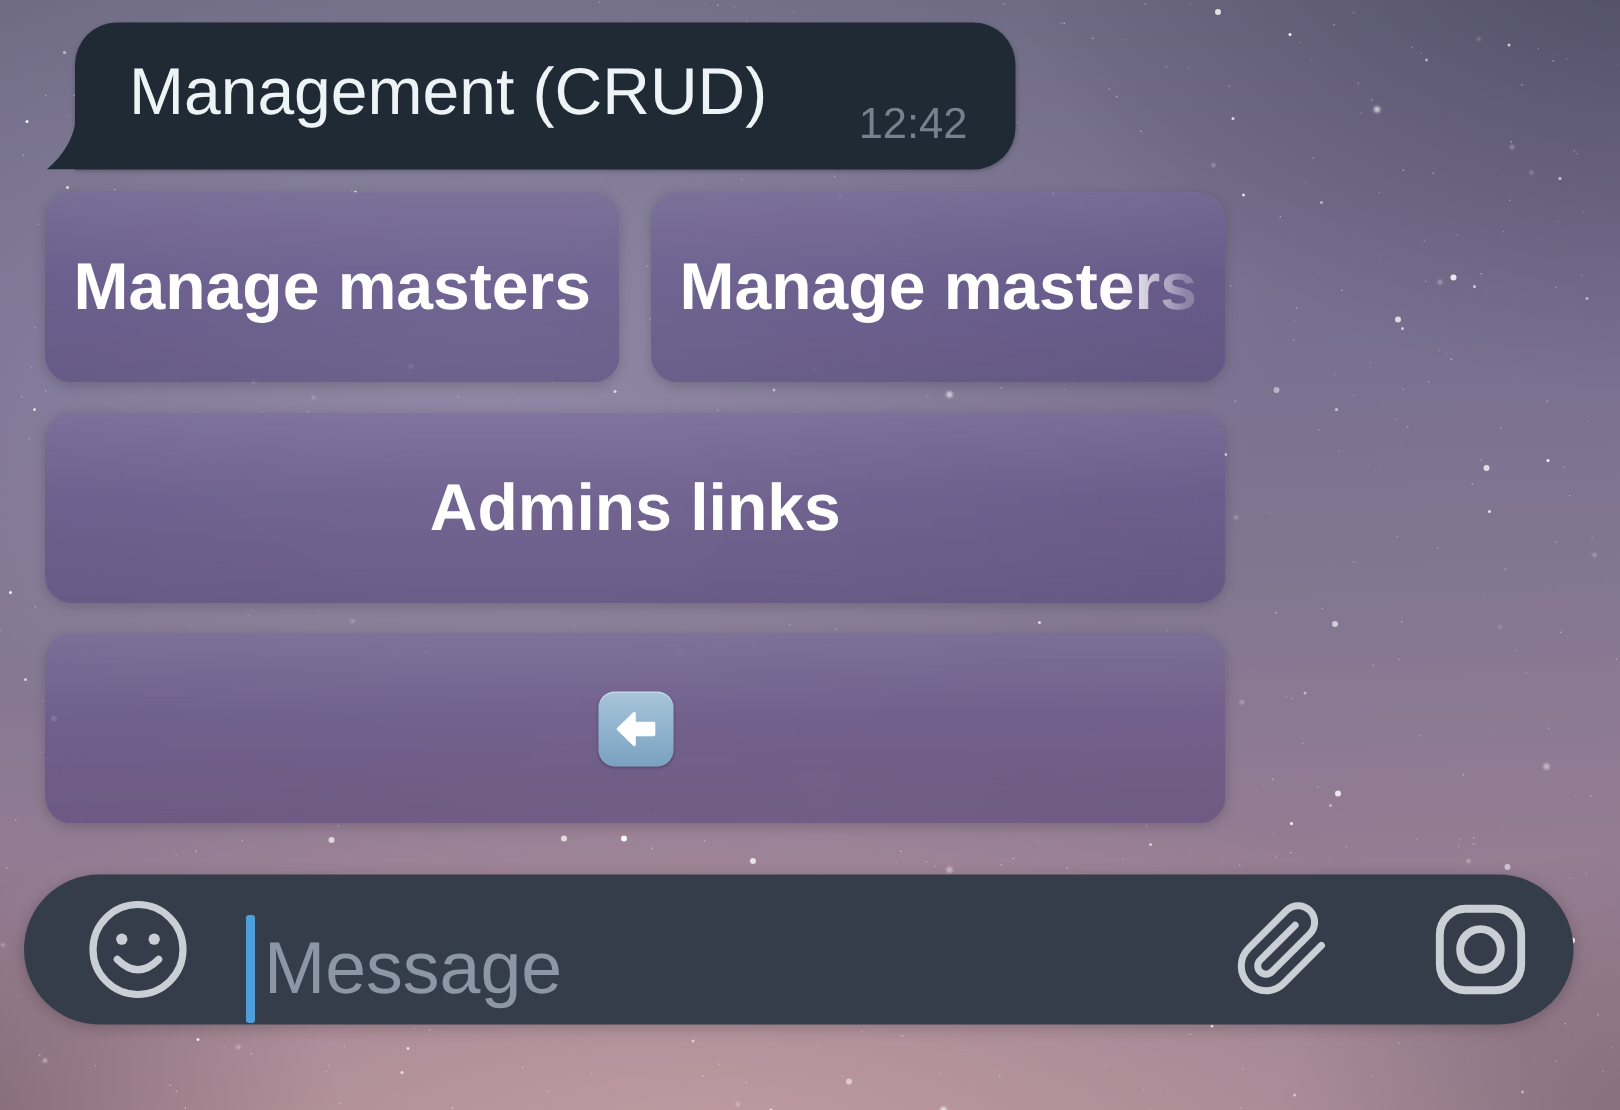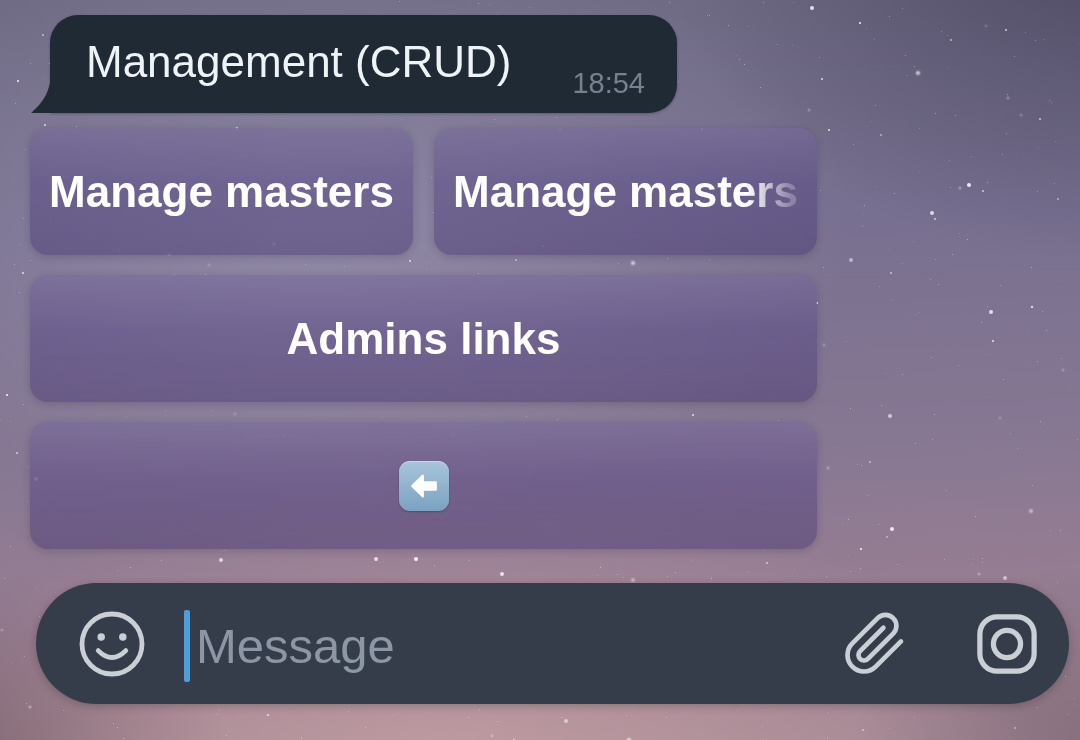--- a/index.html
+++ b/index.html
@@ -66,21 +66,21 @@
   }
   .emoji-box{
     width:50px;height:50px;border-radius:11px;flex:0 0 auto;
     background:linear-gradient(180deg,var(--emoji-box-top,#a7c5da) 0%,var(--emoji-box-bottom,#7aa2c2) 100%);
     box-shadow:inset 0 1px 0 rgba(255,255,255,0.35), 0 1px 2px rgba(0,0,0,0.25);
     display:flex;align-items:center;justify-content:center;
   }
 
   
   .composer{
-    position:absolute;left:36px;top:583px;width:1033px;height:121px;
+    position:absolute;left:16px;top:583px;width:1033px;height:100px;
     background:var(--composer-bg,#363d4a);
     border-radius:63px;
     box-shadow:0 2px 10px rgba(0,0,0,0.22);
   }
   .icon-btn{
     position:absolute;top:50%;transform:translateY(-50%);
     background:none;border:none;padding:0;margin:0;cursor:pointer;
     display:flex;align-items:center;justify-content:center;
     color:var(--icon-color,#c9cfd5);
   }
@@ -110,21 +110,21 @@
   <div class="star-layer">
     <div class="star-dot" id="stars-small" style="box-shadow: rgba(255, 255, 255, 0.42) 617px 574px 0px 0px, rgba(255, 255, 255, 0.13) 996px 486px 0px 0px, rgba(255, 255, 255, 0.51) 1043px 631px 0px 0px, rgba(255, 255, 255, 0.21) 621px 482px 0px 0px, rgba(255, 255, 255, 0.57) 117px 727px 0px 0px, rgba(255, 255, 255, 0.34) 347px 646px 0px 0px, rgba(255, 255, 255, 0.55) 301px 738px 0px 0px, rgba(255, 255, 255, 0.44) 161px 560px 0px 0px, rgba(255, 255, 255, 0.33) 971px 156px 0px 0px, rgba(255, 255, 255, 0.46) 511px 379px 0px 0px, rgba(255, 255, 255, 0.33) 828px 712px 0px 0px, rgba(255, 255, 255, 0.38) 440px 378px 0px 0px, rgba(255, 255, 255, 0.4) 647px 638px 0px 0px, rgba(255, 255, 255, 0.15) 341px 373px 0px 0px, rgba(255, 255, 255, 0.28) 618px 263px 0px 0px, rgba(255, 255, 255, 0.15) 487px 297px 0px 0px, rgba(255, 255, 255, 0.29) 596px 605px 0px 0px, rgba(255, 255, 255, 0.21) 691px 560px 0px 0px, rgba(255, 255, 255, 0.19) 834px 620px 0px 0px, rgba(255, 255, 255, 0.47) 125px 331px 0px 0px, rgba(255, 255, 255, 0.43) 334px 168px 0px 0px, rgba(255, 255, 255, 0.34) 120px 655px 0px 0px, rgba(255, 255, 255, 0.26) 230px 279px 0px 0px, rgba(255, 255, 255, 0.51) 1046px 330px 0px 0px, rgba(255, 255, 255, 0.34) 640px 250px 0px 0px, rgba(255, 255, 255, 0.4) 932px 695px 0px 0px, rgba(255, 255, 255, 0.56) 135px 354px 0px 0px, rgba(255, 255, 255, 0.46) 789px 522px 0px 0px, rgba(255, 255, 255, 0.3) 1054px 183px 0px 0px, rgba(255, 255, 255, 0.49) 123px 738px 0px 0px, rgba(255, 255, 255, 0.43) 633px 598px 0px 0px, rgba(255, 255, 255, 0.14) 716px 329px 0px 0px, rgba(255, 255, 255, 0.41) 377px 128px 0px 0px, rgba(255, 255, 255, 0.14) 80px 507px 0px 0px, rgba(255, 255, 255, 0.49) 468px 717px 0px 0px, rgba(255, 255, 255, 0.44) 667px 576px 0px 0px, rgba(255, 255, 255, 0.23) 606px 219px 0px 0px, rgba(255, 255, 255, 0.22) 885px 682px 0px 0px, rgba(255, 255, 255, 0.58) 137px 379px 0px 0px, rgba(255, 255, 255, 0.31) 947px 35px 0px 0px, rgba(255, 255, 255, 0.5) 500px 19px 0px 0px, rgba(255, 255, 255, 0.17) 986px 354px 0px 0px, rgba(255, 255, 255, 0.25) 913px 241px 0px 0px, rgba(255, 255, 255, 0.45) 60px 32px 0px 0px, rgba(255, 255, 255, 0.25) 629px 66px 0px 0px, rgba(255, 255, 255, 0.45) 570px 592px 0px 0px, rgba(255, 255, 255, 0.2) 426px 268px 0px 0px, rgba(255, 255, 255, 0.55) 975px 516px 0px 0px, rgba(255, 255, 255, 0.42) 88px 448px 0px 0px, rgba(255, 255, 255, 0.32) 451px 625px 0px 0px, rgba(255, 255, 255, 0.46) 138px 108px 0px 0px, rgba(255, 255, 255, 0.23) 450px 633px 0px 0px, rgba(255, 255, 255, 0.38) 931px 357px 0px 0px, rgba(255, 255, 255, 0.36) 897px 564px 0px 0px, rgba(255, 255, 255, 0.31) 907px 75px 0px 0px, rgba(255, 255, 255, 0.52) 225px 650px 0px 0px, rgba(255, 255, 255, 0.49) 469px 560px 0px 0px, rgba(255, 255, 255, 0.29) 350px 281px 0px 0px, rgba(255, 255, 255, 0.08) 124px 290px 0px 0px, rgba(255, 255, 255, 0.51) 850px 408px 0px 0px, rgba(255, 255, 255, 0.09) 712px 211px 0px 0px, rgba(255, 255, 255, 0.37) 217px 444px 0px 0px, rgba(255, 255, 255, 0.22) 1038px 147px 0px 0px, rgba(255, 255, 255, 0.26) 551px 239px 0px 0px, rgba(255, 255, 255, 0.18) 971px 585px 0px 0px, rgba(255, 255, 255, 0.23) 39px 215px 0px 0px, rgba(255, 255, 255, 0.55) 728px 25px 0px 0px, rgba(255, 255, 255, 0.09) 921px 269px 0px 0px, rgba(255, 255, 255, 0.5) 462px 303px 0px 0px, rgba(255, 255, 255, 0.32) 892px 300px 0px 0px, rgba(255, 255, 255, 0.55) 433px 275px 0px 0px, rgba(255, 255, 255, 0.54) 935px 113px 0px 0px, rgba(255, 255, 255, 0.14) 106px 198px 0px 0px, rgba(255, 255, 255, 0.54) 793px 689px 0px 0px, rgba(255, 255, 255, 0.36) 470px 333px 0px 0px, rgba(255, 255, 255, 0.4) 274px 32px 0px 0px, rgba(255, 255, 255, 0.15) 824px 10px 0px 0px, rgba(255, 255, 255, 0.13) 134px 525px 0px 0px, rgba(255, 255, 255, 0.14) 207px 609px 0px 0px, rgba(255, 255, 255, 0.18) 672px 309px 0px 0px, rgba(255, 255, 255, 0.54) 501px 427px 0px 0px, rgba(255, 255, 255, 0.42) 226px 735px 0px 0px, rgba(255, 255, 255, 0.37) 494px 119px 0px 0px, rgba(255, 255, 255, 0.27) 762px 726px 0px 0px, rgba(255, 255, 255, 0.38) 800px 651px 0px 0px, rgba(255, 255, 255, 0.3) 149px 698px 0px 0px, rgba(255, 255, 255, 0.16) 981px 630px 0px 0px, rgba(255, 255, 255, 0.54) 711px 578px 0px 0px, rgba(255, 255, 255, 0.41) 605px 444px 0px 0px, rgba(255, 255, 255, 0.46) 881px 405px 0px 0px, rgba(255, 255, 255, 0.58) 744px 64px 0px 0px, rgba(255, 255, 255, 0.17) 126px 416px 0px 0px, rgba(255, 255, 255, 0.08) 244px 366px 0px 0px, rgba(255, 255, 255, 0.31) 1057px 582px 0px 0px, rgba(255, 255, 255, 0.15) 462px 587px 0px 0px, rgba(255, 255, 255, 0.29) 944px 559px 0px 0px, rgba(255, 255, 255, 0.28) 678px 81px 0px 0px, rgba(255, 255, 255, 0.22) 10px 421px 0px 0px, rgba(255, 255, 255, 0.41) 938px 284px 0px 0px, rgba(255, 255, 255, 0.18) 571px 405px 0px 0px, rgba(255, 255, 255, 0.23) 889px 249px 0px 0px, rgba(255, 255, 255, 0.51) 483px 134px 0px 0px, rgba(255, 255, 255, 0.16) 948px 67px 0px 0px, rgba(255, 255, 255, 0.47) 667px 258px 0px 0px, rgba(255, 255, 255, 0.28) 1010px 433px 0px 0px, rgba(255, 255, 255, 0.53) 286px 686px 0px 0px, rgba(255, 255, 255, 0.55) 784px 511px 0px 0px, rgba(255, 255, 255, 0.53) 987px 182px 0px 0px, rgba(255, 255, 255, 0.25) 352px 450px 0px 0px, rgba(255, 255, 255, 0.39) 213px 364px 0px 0px, rgba(255, 255, 255, 0.34) 600px 536px 0px 0px, rgba(255, 255, 255, 0.37) 431px 392px 0px 0px, rgba(255, 255, 255, 0.57) 267px 510px 0px 0px, rgba(255, 255, 255, 0.36) 445px 215px 0px 0px, rgba(255, 255, 255, 0.3) 618px 621px 0px 0px, rgba(255, 255, 255, 0.23) 842px 523px 0px 0px, rgba(255, 255, 255, 0.11) 165px 230px 0px 0px, rgba(255, 255, 255, 0.42) 509px 147px 0px 0px, rgba(255, 255, 255, 0.5) 432px 543px 0px 0px, rgba(255, 255, 255, 0.28) 178px 333px 0px 0px, rgba(255, 255, 255, 0.41) 14px 264px 0px 0px, rgba(255, 255, 255, 0.11) 991px 194px 0px 0px, rgba(255, 255, 255, 0.39) 123px 496px 0px 0px, rgba(255, 255, 255, 0.56) 1043px 682px 0px 0px, rgba(255, 255, 255, 0.33) 685px 345px 0px 0px, rgba(255, 255, 255, 0.51) 982px 558px 0px 0px, rgba(255, 255, 255, 0.14) 695px 306px 0px 0px, rgba(255, 255, 255, 0.42) 915px 443px 0px 0px, rgba(255, 255, 255, 0.37) 395px 598px 0px 0px, rgba(255, 255, 255, 0.45) 221px 653px 0px 0px, rgba(255, 255, 255, 0.48) 894px 193px 0px 0px, rgba(255, 255, 255, 0.53) 648px 541px 0px 0px, rgba(255, 255, 255, 0.49) 604px 163px 0px 0px, rgba(255, 255, 255, 0.36) 626px 715px 0px 0px, rgba(255, 255, 255, 0.57) 68px 192px 0px 0px, rgba(255, 255, 255, 0.13) 861px 241px 0px 0px, rgba(255, 255, 255, 0.3) 748px 572px 0px 0px, rgba(255, 255, 255, 0.42) 902px 374px 0px 0px, rgba(255, 255, 255, 0.4) 84px 666px 0px 0px, rgba(255, 255, 255, 0.48) 739px 59px 0px 0px, rgba(255, 255, 255, 0.45) 1060px 530px 0px 0px, rgba(255, 255, 255, 0.42) 105px 218px 0px 0px, rgba(255, 255, 255, 0.32) 1025px 32px 0px 0px, rgba(255, 255, 255, 0.14) 175px 229px 0px 0px, rgba(255, 255, 255, 0.31) 504px 530px 0px 0px, rgba(255, 255, 255, 0.43) 324px 665px 0px 0px, rgba(255, 255, 255, 0.24) 607px 138px 0px 0px, rgba(255, 255, 255, 0.22) 346px 247px 0px 0px, rgba(255, 255, 255, 0.52) 760px 87px 0px 0px, rgba(255, 255, 255, 0.41) 1037px 707px 0px 0px, rgba(255, 255, 255, 0.4) 313px 71px 0px 0px, rgba(255, 255, 255, 0.55) 860px 568px 0px 0px, rgba(255, 255, 255, 0.2) 1045px 689px 0px 0px, rgba(255, 255, 255, 0.18) 44px 77px 0px 0px, rgba(255, 255, 255, 0.2) 180px 312px 0px 0px, rgba(255, 255, 255, 0.5) 174px 474px 0px 0px, rgba(255, 255, 255, 0.39) 580px 450px 0px 0px, rgba(255, 255, 255, 0.16) 283px 488px 0px 0px, rgba(255, 255, 255, 0.43) 1037px 361px 0px 0px, rgba(255, 255, 255, 0.19) 919px 312px 0px 0px, rgba(255, 255, 255, 0.46) 445px 30px 0px 0px, rgba(255, 255, 255, 0.27) 793px 2px 0px 0px, rgba(255, 255, 255, 0.13) 442px 256px 0px 0px, rgba(255, 255, 255, 0.46) 633px 518px 0px 0px, rgba(255, 255, 255, 0.27) 36px 133px 0px 0px, rgba(255, 255, 255, 0.39) 472px 232px 0px 0px, rgba(255, 255, 255, 0.47) 1014px 56px 0px 0px, rgba(255, 255, 255, 0.45) 686px 134px 0px 0px, rgba(255, 255, 255, 0.39) 862px 226px 0px 0px, rgba(255, 255, 255, 0.51) 113px 723px 0px 0px, rgba(255, 255, 255, 0.37) 319px 677px 0px 0px, rgba(255, 255, 255, 0.22) 810px 499px 0px 0px, rgba(255, 255, 255, 0.55) 130px 567px 0px 0px, rgba(255, 255, 255, 0.47) 1022px 633px 0px 0px, rgba(255, 255, 255, 0.3) 209px 223px 0px 0px, rgba(255, 255, 255, 0.11) 672px 54px 0px 0px, rgba(255, 255, 255, 0.37) 946px 490px 0px 0px, rgba(255, 255, 255, 0.24) 515px 737px 0px 0px, rgba(255, 255, 255, 0.15) 736px 55px 0px 0px, rgba(255, 255, 255, 0.31) 306px 218px 0px 0px, rgba(255, 255, 255, 0.38) 195px 677px 0px 0px, rgba(255, 255, 255, 0.41) 1042px 311px 0px 0px, rgba(255, 255, 255, 0.51) 439px 157px 0px 0px, rgba(255, 255, 255, 0.08) 743px 611px 0px 0px, rgba(255, 255, 255, 0.48) 955px 115px 0px 0px, rgba(255, 255, 255, 0.31) 511px 604px 0px 0px, rgba(255, 255, 255, 0.47) 478px 273px 0px 0px, rgba(255, 255, 255, 0.38) 902px 8px 0px 0px, rgba(255, 255, 255, 0.5) 789px 590px 0px 0px, rgba(255, 255, 255, 0.43) 497px 721px 0px 0px, rgba(255, 255, 255, 0.54) 678px 395px 0px 0px, rgba(255, 255, 255, 0.4) 878px 524px 0px 0px, rgba(255, 255, 255, 0.11) 672px 113px 0px 0px, rgba(255, 255, 255, 0.44) 122px 308px 0px 0px, rgba(255, 255, 255, 0.23) 597px 575px 0px 0px, rgba(255, 255, 255, 0.31) 377px 229px 0px 0px, rgba(255, 255, 255, 0.49) 381px 339px 0px 0px, rgba(255, 255, 255, 0.14) 1058px 280px 0px 0px, rgba(255, 255, 255, 0.15) 26px 247px 0px 0px, rgba(255, 255, 255, 0.35) 479px 709px 0px 0px, rgba(255, 255, 255, 0.26) 353px 28px 0px 0px, rgba(255, 255, 255, 0.34) 526px 416px 0px 0px, rgba(255, 255, 255, 0.31) 522px 496px 0px 0px, rgba(255, 255, 255, 0.42) 407px 675px 0px 0px, rgba(255, 255, 255, 0.29) 746px 306px 0px 0px, rgba(255, 255, 255, 0.45) 252px 627px 0px 0px, rgba(255, 255, 255, 0.55) 89px 360px 0px 0px, rgba(255, 255, 255, 0.17) 775px 241px 0px 0px, rgba(255, 255, 255, 0.46) 770px 284px 0px 0px, rgba(255, 255, 255, 0.57) 600px 567px 0px 0px, rgba(255, 255, 255, 0.57) 718px 205px 0px 0px, rgba(255, 255, 255, 0.4) 338px 653px 0px 0px, rgba(255, 255, 255, 0.23) 234px 225px 0px 0px, rgba(255, 255, 255, 0.46) 225px 550px 0px 0px, rgba(255, 255, 255, 0.16) 171px 68px 0px 0px, rgba(255, 255, 255, 0.17) 766px 739px 0px 0px, rgba(255, 255, 255, 0.3) 130px 222px 0px 0px, rgba(255, 255, 255, 0.37) 74px 209px 0px 0px, rgba(255, 255, 255, 0.1) 1001px 116px 0px 0px, rgba(255, 255, 255, 0.55) 340px 442px 0px 0px, rgba(255, 255, 255, 0.46) 205px 274px 0px 0px, rgba(255, 255, 255, 0.28) 972px 564px 0px 0px, rgba(255, 255, 255, 0.41) 669px 2px 0px 0px, rgba(255, 255, 255, 0.17) 885px 717px 0px 0px, rgba(255, 255, 255, 0.4) 729px 504px 0px 0px, rgba(255, 255, 255, 0.18) 660px 229px 0px 0px, rgba(255, 255, 255, 0.36) 515px 158px 0px 0px, rgba(255, 255, 255, 0.16) 317px 334px 0px 0px, rgba(255, 255, 255, 0.26) 902px 263px 0px 0px, rgba(255, 255, 255, 0.25) 283px 599px 0px 0px, rgba(255, 255, 255, 0.24) 710px 177px 0px 0px, rgba(255, 255, 255, 0.47) 666px 717px 0px 0px, rgba(255, 255, 255, 0.5) 226px 465px 0px 0px, rgba(255, 255, 255, 0.34) 1068px 714px 0px 0px, rgba(255, 255, 255, 0.46) 10px 546px 0px 0px, rgba(255, 255, 255, 0.15) 665px 144px 0px 0px, rgba(255, 255, 255, 0.57) 434px 230px 0px 0px, rgba(255, 255, 255, 0.13) 157px 202px 0px 0px, rgba(255, 255, 255, 0.29) 276px 685px 0px 0px, rgba(255, 255, 255, 0.19) 404px 479px 0px 0px, rgba(255, 255, 255, 0.52) 71px 665px 0px 0px, rgba(255, 255, 255, 0.16) 919px 171px 0px 0px, rgba(255, 255, 255, 0.11) 135px 325px 0px 0px, rgba(255, 255, 255, 0.42) 903px 607px 0px 0px, rgba(255, 255, 255, 0.45) 19px 292px 0px 0px, rgba(255, 255, 255, 0.44) 720px 134px 0px 0px, rgba(255, 255, 255, 0.13) 964px 235px 0px 0px, rgba(255, 255, 255, 0.22) 792px 45px 0px 0px, rgba(255, 255, 255, 0.3) 857px 464px 0px 0px, rgba(255, 255, 255, 0.1) 569px 659px 0px 0px, rgba(255, 255, 255, 0.54) 434px 565px 0px 0px, rgba(255, 255, 255, 0.23) 889px 728px 0px 0px, rgba(255, 255, 255, 0.32) 151px 519px 0px 0px, rgba(255, 255, 255, 0.16) 382px 417px 0px 0px, rgba(255, 255, 255, 0.08) 762px 740px 0px 0px, rgba(255, 255, 255, 0.39) 365px 727px 0px 0px, rgba(255, 255, 255, 0.25) 548px 296px 0px 0px, rgba(255, 255, 255, 0.33) 935px 259px 0px 0px, rgba(255, 255, 255, 0.14) 670px 182px 0px 0px, rgba(255, 255, 255, 0.21) 510px 68px 0px 0px, rgba(255, 255, 255, 0.56) 166px 191px 0px 0px, rgba(255, 255, 255, 0.46) 662px 298px 0px 0px, rgba(255, 255, 255, 0.25) 876px 663px 0px 0px, rgba(255, 255, 255, 0.47) 167px 702px 0px 0px, rgba(255, 255, 255, 0.45) 763px 2px 0px 0px, rgba(255, 255, 255, 0.21) 530px 400px 0px 0px, rgba(255, 255, 255, 0.46) 550px 459px 0px 0px, rgba(255, 255, 255, 0.3) 623px 577px 0px 0px, rgba(255, 255, 255, 0.53) 981px 322px 0px 0px, rgba(255, 255, 255, 0.57) 257px 306px 0px 0px, rgba(255, 255, 255, 0.2) 12px 663px 0px 0px, rgba(255, 255, 255, 0.38) 777px 44px 0px 0px, rgba(255, 255, 255, 0.35) 574px 687px 0px 0px, rgba(255, 255, 255, 0.49) 26px 703px 0px 0px, rgba(255, 255, 255, 0.36) 394px 715px 0px 0px, rgba(255, 255, 255, 0.19) 1070px 388px 0px 0px, rgba(255, 255, 255, 0.36) 941px 31px 0px 0px, rgba(255, 255, 255, 0.32) 404px 648px 0px 0px, rgba(255, 255, 255, 0.32) 650px 500px 0px 0px, rgba(255, 255, 255, 0.58) 120px 279px 0px 0px, rgba(255, 255, 255, 0.51) 402px 325px 0px 0px, rgba(255, 255, 255, 0.2) 401px 119px 0px 0px, rgba(255, 255, 255, 0.5) 724px 540px 0px 0px, rgba(255, 255, 255, 0.11) 605px 33px 0px 0px, rgba(255, 255, 255, 0.5) 229px 697px 0px 0px, rgba(255, 255, 255, 0.47) 982px 562px 0px 0px, rgba(255, 255, 255, 0.09) 580px 42px 0px 0px, rgba(255, 255, 255, 0.36) 305px 264px 0px 0px, rgba(255, 255, 255, 0.55) 608px 387px 0px 0px, rgba(255, 255, 255, 0.2) 349px 464px 0px 0px, rgba(255, 255, 255, 0.3) 39px 616px 0px 0px, rgba(255, 255, 255, 0.38) 1049px 100px 0px 0px, rgba(255, 255, 255, 0.38) 827px 738px 0px 0px, rgba(255, 255, 255, 0.11) 1001px 554px 0px 0px, rgba(255, 255, 255, 0.35) 99px 627px 0px 0px, rgba(255, 255, 255, 0.09) 325px 138px 0px 0px, rgba(255, 255, 255, 0.39) 958px 365px 0px 0px, rgba(255, 255, 255, 0.3) 451px 661px 0px 0px, rgba(255, 255, 255, 0.08) 643px 538px 0px 0px, rgba(255, 255, 255, 0.56) 722px 611px 0px 0px, rgba(255, 255, 255, 0.17) 978px 705px 0px 0px, rgba(255, 255, 255, 0.51) 354px 680px 0px 0px, rgba(255, 255, 255, 0.26) 846px 341px 0px 0px, rgba(255, 255, 255, 0.09) 293px 36px 0px 0px, rgba(255, 255, 255, 0.41) 1032px 485px 0px 0px, rgba(255, 255, 255, 0.56) 460px 370px 0px 0px, rgba(255, 255, 255, 0.47) 433px 212px 0px 0px, rgba(255, 255, 255, 0.31) 1061px 358px 0px 0px, rgba(255, 255, 255, 0.18) 548px 17px 0px 0px, rgba(255, 255, 255, 0.45) 342px 591px 0px 0px, rgba(255, 255, 255, 0.41) 642px 63px 0px 0px, rgba(255, 255, 255, 0.35) 755px 388px 0px 0px, rgba(255, 255, 255, 0.15) 916px 314px 0px 0px, rgba(255, 255, 255, 0.4) 31px 505px 0px 0px, rgba(255, 255, 255, 0.41) 4px 578px 0px 0px, rgba(255, 255, 255, 0.41) 15px 103px 0px 0px, rgba(255, 255, 255, 0.44) 914px 66px 0px 0px, rgba(255, 255, 255, 0.55) 317px 176px 0px 0px, rgba(255, 255, 255, 0.43) 787px 466px 0px 0px, rgba(255, 255, 255, 0.24) 866px 28px 0px 0px, rgba(255, 255, 255, 0.09) 797px 617px 0px 0px, rgba(255, 255, 255, 0.13) 407px 399px 0px 0px, rgba(255, 255, 255, 0.25) 1055px 141px 0px 0px, rgba(255, 255, 255, 0.22) 874px 39px 0px 0px, rgba(255, 255, 255, 0.22) 973px 559px 0px 0px, rgba(255, 255, 255, 0.35) 1077px 439px 0px 0px, rgba(255, 255, 255, 0.26) 748px 26px 0px 0px, rgba(255, 255, 255, 0.46) 823px 267px 0px 0px, rgba(255, 255, 255, 0.38) 742px 282px 0px 0px, rgba(255, 255, 255, 0.16) 1027px 330px 0px 0px, rgba(255, 255, 255, 0.5) 248px 438px 0px 0px, rgba(255, 255, 255, 0.33) 709px 259px 0px 0px, rgba(255, 255, 255, 0.39) 316px 614px 0px 0px, rgba(255, 255, 255, 0.42) 819px 57px 0px 0px, rgba(255, 255, 255, 0.45) 25px 149px 0px 0px, rgba(255, 255, 255, 0.11) 1038px 394px 0px 0px, rgba(255, 255, 255, 0.26) 263px 209px 0px 0px, rgba(255, 255, 255, 0.52) 478px 3px 0px 0px, rgba(255, 255, 255, 0.41) 804px 242px 0px 0px, rgba(255, 255, 255, 0.42) 1002px 154px 0px 0px, rgba(255, 255, 255, 0.25) 773px 398px 0px 0px, rgba(255, 255, 255, 0.56) 76px 126px 0px 0px, rgba(255, 255, 255, 0.49) 47px 278px 0px 0px, rgba(255, 255, 255, 0.22) 870px 121px 0px 0px, rgba(255, 255, 255, 0.11) 491px 730px 0px 0px, rgba(255, 255, 255, 0.41) 401px 390px 0px 0px, rgba(255, 255, 255, 0.37) 690px 479px 0px 0px, rgba(255, 255, 255, 0.45) 383px 362px 0px 0px, rgba(255, 255, 255, 0.12) 127px 630px 0px 0px, rgba(255, 255, 255, 0.56) 100px 282px 0px 0px, rgba(255, 255, 255, 0.2) 532px 672px 0px 0px, rgba(255, 255, 255, 0.24) 0px 420px 0px 0px, rgba(255, 255, 255, 0.48) 1040px 421px 0px 0px, rgba(255, 255, 255, 0.27) 48px 138px 0px 0px, rgba(255, 255, 255, 0.22) 222px 551px 0px 0px, rgba(255, 255, 255, 0.16) 848px 555px 0px 0px, rgba(255, 255, 255, 0.27) 673px 236px 0px 0px, rgba(255, 255, 255, 0.28) 92px 535px 0px 0px, rgba(255, 255, 255, 0.19) 794px 569px 0px 0px, rgba(255, 255, 255, 0.29) 165px 410px 0px 0px, rgba(255, 255, 255, 0.41) 826px 576px 0px 0px, rgba(255, 255, 255, 0.37) 1000px 285px 0px 0px, rgba(255, 255, 255, 0.31) 42px 215px 0px 0px, rgba(255, 255, 255, 0.08) 934px 294px 0px 0px, rgba(255, 255, 255, 0.17) 886px 373px 0px 0px, rgba(255, 255, 255, 0.21) 273px 131px 0px 0px, rgba(255, 255, 255, 0.09) 910px 270px 0px 0px, rgba(255, 255, 255, 0.2) 79px 671px 0px 0px, rgba(255, 255, 255, 0.45) 1006px 133px 0px 0px, rgba(255, 255, 255, 0.26) 272px 194px 0px 0px, rgba(255, 255, 255, 0.25) 1074px 698px 0px 0px, rgba(255, 255, 255, 0.21) 344px 266px 0px 0px, rgba(255, 255, 255, 0.43) 30px 260px 0px 0px, rgba(255, 255, 255, 0.39) 850px 571px 0px 0px, rgba(255, 255, 255, 0.18) 470px 2px 0px 0px, rgba(255, 255, 255, 0.49) 431px 484px 0px 0px, rgba(255, 255, 255, 0.16) 814px 574px 0px 0px, rgba(255, 255, 255, 0.23) 146px 532px 0px 0px, rgba(255, 255, 255, 0.51) 95px 213px 0px 0px, rgba(255, 255, 255, 0.41) 932px 439px 0px 0px, rgba(255, 255, 255, 0.3) 919px 128px 0px 0px, rgba(255, 255, 255, 0.31) 715px 252px 0px 0px, rgba(255, 255, 255, 0.2) 207px 206px 0px 0px, rgba(255, 255, 255, 0.16) 103px 510px 0px 0px, rgba(255, 255, 255, 0.29) 1044px 39px 0px 0px, rgba(255, 255, 255, 0.22) 234px 127px 0px 0px, rgba(255, 255, 255, 0.08) 657px 440px 0px 0px, rgba(255, 255, 255, 0.41) 905px 55px 0px 0px, rgba(255, 255, 255, 0.5) 675px 572px 0px 0px, rgba(255, 255, 255, 0.47) 1003px 379px 0px 0px, rgba(255, 255, 255, 0.27) 711px 140px 0px 0px, rgba(255, 255, 255, 0.09) 263px 730px 0px 0px, rgba(255, 255, 255, 0.09) 168px 286px 0px 0px, rgba(255, 255, 255, 0.46) 560px 97px 0px 0px, rgba(255, 255, 255, 0.18) 604px 76px 0px 0px, rgba(255, 255, 255, 0.26) 659px 101px 0px 0px, rgba(255, 255, 255, 0.44) 755px 189px 0px 0px, rgba(255, 255, 255, 0.21) 639px 438px 0px 0px, rgba(255, 255, 255, 0.14) 647px 724px 0px 0px, rgba(255, 255, 255, 0.28) 599px 144px 0px 0px, rgba(255, 255, 255, 0.39) 411px 508px 0px 0px, rgba(255, 255, 255, 0.46) 380px 497px 0px 0px, rgba(255, 255, 255, 0.1) 586px 311px 0px 0px, rgba(255, 255, 255, 0.48) 1007px 94px 0px 0px, rgba(255, 255, 255, 0.17) 381px 63px 0px 0px, rgba(255, 255, 255, 0.28) 489px 4px 0px 0px, rgba(255, 255, 255, 0.37) 441px 476px 0px 0px, rgba(255, 255, 255, 0.18) 272px 280px 0px 0px, rgba(255, 255, 255, 0.17) 39px 345px 0px 0px, rgba(255, 255, 255, 0.23) 646px 297px 0px 0px, rgba(255, 255, 255, 0.49) 570px 380px 0px 0px, rgba(255, 255, 255, 0.38) 546px 367px 0px 0px, rgba(255, 255, 255, 0.26) 959px 233px 0px 0px, rgba(255, 255, 255, 0.26) 700px 422px 0px 0px, rgba(255, 255, 255, 0.18) 491px 370px 0px 0px, rgba(255, 255, 255, 0.52) 601px 690px 0px 0px, rgba(255, 255, 255, 0.14) 544px 697px 0px 0px, rgba(255, 255, 255, 0.16) 835px 447px 0px 0px, rgba(255, 255, 255, 0.49) 348px 711px 0px 0px, rgba(255, 255, 255, 0.27) 756px 475px 0px 0px, rgba(255, 255, 255, 0.19) 171px 141px 0px 0px, rgba(255, 255, 255, 0.18) 641px 702px 0px 0px, rgba(255, 255, 255, 0.44) 853px 144px 0px 0px, rgba(255, 255, 255, 0.16) 511px 506px 0px 0px, rgba(255, 255, 255, 0.25) 591px 142px 0px 0px, rgba(255, 255, 255, 0.23) 914px 717px 0px 0px, rgba(255, 255, 255, 0.49) 519px 444px 0px 0px, rgba(255, 255, 255, 0.16) 875px 186px 0px 0px, rgba(255, 255, 255, 0.42) 556px 117px 0px 0px, rgba(255, 255, 255, 0.28) 173px 223px 0px 0px, rgba(255, 255, 255, 0.3) 24px 656px 0px 0px, rgba(255, 255, 255, 0.1) 446px 29px 0px 0px, rgba(255, 255, 255, 0.31) 949px 160px 0px 0px, rgba(255, 255, 255, 0.56) 1065px 676px 0px 0px, rgba(255, 255, 255, 0.41) 302px 527px 0px 0px, rgba(255, 255, 255, 0.46) 952px 254px 0px 0px, rgba(255, 255, 255, 0.38) 557px 419px 0px 0px, rgba(255, 255, 255, 0.43) 864px 205px 0px 0px, rgba(255, 255, 255, 0.34) 63px 710px 0px 0px, rgba(255, 255, 255, 0.36) 868px 636px 0px 0px, rgba(255, 255, 255, 0.46) 820px 190px 0px 0px, rgba(255, 255, 255, 0.27) 20px 244px 0px 0px, rgba(255, 255, 255, 0.53) 528px 510px 0px 0px, rgba(255, 255, 255, 0.09) 817px 329px 0px 0px, rgba(255, 255, 255, 0.44) 406px 287px 0px 0px, rgba(255, 255, 255, 0.24) 529px 7px 0px 0px, rgba(255, 255, 255, 0.39) 1037px 191px 0px 0px, rgba(255, 255, 255, 0.29) 930px 279px 0px 0px, rgba(255, 255, 255, 0.26) 27px 501px 0px 0px, rgba(255, 255, 255, 0.15) 885px 575px 0px 0px, rgba(255, 255, 255, 0.19) 273px 275px 0px 0px, rgba(255, 255, 255, 0.37) 861px 465px 0px 0px, rgba(255, 255, 255, 0.14) 603px 350px 0px 0px, rgba(255, 255, 255, 0.35) 987px 306px 0px 0px, rgba(255, 255, 255, 0.16) 1046px 585px 0px 0px, rgba(255, 255, 255, 0.25) 211px 410px 0px 0px, rgba(255, 255, 255, 0.12) 604px 596px 0px 0px, rgba(255, 255, 255, 0.19) 863px 213px 0px 0px, rgba(255, 255, 255, 0.54) 54px 545px 0px 0px, rgba(255, 255, 255, 0.34) 1051px 102px 0px 0px, rgba(255, 255, 255, 0.34) 868px 495px 0px 0px, rgba(255, 255, 255, 0.39) 217px 714px 0px 0px, rgba(255, 255, 255, 0.27) 1017px 448px 0px 0px, rgba(255, 255, 255, 0.35) 431px 177px 0px 0px, rgba(255, 255, 255, 0.48) 570px 53px 0px 0px, rgba(255, 255, 255, 0.25) 772px 486px 0px 0px, rgba(255, 255, 255, 0.25) 730px 130px 0px 0px, rgba(255, 255, 255, 0.28) 752px 254px 0px 0px, rgba(255, 255, 255, 0.3) 778px 420px 0px 0px, rgba(255, 255, 255, 0.48) 91px 618px 0px 0px, rgba(255, 255, 255, 0.3) 174px 274px 0px 0px, rgba(255, 255, 255, 0.56) 967px 239px 0px 0px, rgba(255, 255, 255, 0.45) 721px 459px 0px 0px, rgba(255, 255, 255, 0.4) 875px 105px 0px 0px, rgba(255, 255, 255, 0.2) 36px 587px 0px 0px, rgba(255, 255, 255, 0.16) 1044px 424px 0px 0px, rgba(255, 255, 255, 0.54) 583px 526px 0px 0px, rgba(255, 255, 255, 0.52) 49px 63px 0px 0px, rgba(255, 255, 255, 0.48) 1035px 40px 0px 0px, rgba(255, 255, 255, 0.13) 30px 461px 0px 0px, rgba(255, 255, 255, 0.5) 610px 38px 0px 0px, rgba(255, 255, 255, 0.53) 709px 15px 0px 0px, rgba(255, 255, 255, 0.42) 950px 187px 0px 0px, rgba(255, 255, 255, 0.3) 497px 14px 0px 0px, rgba(255, 255, 255, 0.17) 989px 397px 0px 0px, rgba(255, 255, 255, 0.39) 23px 218px 0px 0px, rgba(255, 255, 255, 0.2) 254px 501px 0px 0px, rgba(255, 255, 255, 0.45) 74px 41px 0px 0px, rgba(255, 255, 255, 0.52) 501px 490px 0px 0px, rgba(255, 255, 255, 0.3) 573px 315px 0px 0px, rgba(255, 255, 255, 0.09) 73px 178px 0px 0px, rgba(255, 255, 255, 0.23) 1050px 530px 0px 0px, rgba(255, 255, 255, 0.48) 889px 16px 0px 0px, rgba(255, 255, 255, 0.33) 879px 286px 0px 0px, rgba(255, 255, 255, 0.33) 261px 391px 0px 0px, rgba(255, 255, 255, 0.35) 780px 460px 0px 0px, rgba(255, 255, 255, 0.26) 193px 655px 0px 0px, rgba(255, 255, 255, 0.3) 290px 388px 0px 0px, rgba(255, 255, 255, 0.44) 23px 404px 0px 0px, rgba(255, 255, 255, 0.26) 594px 625px 0px 0px, rgba(255, 255, 255, 0.12) 1078px 43px 0px 0px, rgba(255, 255, 255, 0.32) 399px 1px 0px 0px, rgba(255, 255, 255, 0.14) 773px 726px 0px 0px, rgba(255, 255, 255, 0.14) 575px 97px 0px 0px, rgba(255, 255, 255, 0.31) 28px 467px 0px 0px, rgba(255, 255, 255, 0.23) 125px 151px 0px 0px, rgba(255, 255, 255, 0.45) 30px 63px 0px 0px, rgba(255, 255, 255, 0.31) 573px 540px 0px 0px, rgba(255, 255, 255, 0.21) 737px 710px 0px 0px, rgba(255, 255, 255, 0.43) 224px 460px 0px 0px, rgba(255, 255, 255, 0.19) 227px 593px 0px 0px, rgba(255, 255, 255, 0.16) 740px 289px 0px 0px, rgba(255, 255, 255, 0.36) 223px 248px 0px 0px, rgba(255, 255, 255, 0.42) 219px 710px 0px 0px, rgba(255, 255, 255, 0.46) 1031px 267px 0px 0px, rgba(255, 255, 255, 0.31) 117px 570px 0px 0px, rgba(255, 255, 255, 0.35) 445px 29px 0px 0px, rgba(255, 255, 255, 0.41) 598px 332px 0px 0px, rgba(255, 255, 255, 0.12) 1023px 704px 0px 0px, rgba(255, 255, 255, 0.09) 501px 491px 0px 0px, rgba(255, 255, 255, 0.13) 318px 489px 0px 0px, rgba(255, 255, 255, 0.47) 516px 360px 0px 0px, rgba(255, 255, 255, 0.44) 561px 717px 0px 0px, rgba(255, 255, 255, 0.51) 637px 128px 0px 0px, rgba(255, 255, 255, 0.34) 764px 550px 0px 0px, rgba(255, 255, 255, 0.32) 707px 15px 0px 0px, rgba(255, 255, 255, 0.51) 934px 414px 0px 0px, rgba(255, 255, 255, 0.54) 848px 519px 0px 0px, rgba(255, 255, 255, 0.19) 613px 248px 0px 0px, rgba(255, 255, 255, 0.13) 676px 650px 0px 0px, rgba(255, 255, 255, 0.37) 96px 309px 0px 0px, rgba(255, 255, 255, 0.55) 177px 312px 0px 0px, rgba(255, 255, 255, 0.1) 343px 331px 0px 0px, rgba(255, 255, 255, 0.38) 285px 203px 0px 0px, rgba(255, 255, 255, 0.3) 510px 69px 0px 0px, rgba(255, 255, 255, 0.58) 368px 254px 0px 0px, rgba(255, 255, 255, 0.57) 795px 323px 0px 0px, rgba(255, 255, 255, 0.18) 305px 33px 0px 0px, rgba(255, 255, 255, 0.48) 632px 250px 0px 0px, rgba(255, 255, 255, 0.12) 892px 543px 0px 0px;"></div>
     <div class="star-dot" id="stars-bright" style="box-shadow: rgba(255, 255, 255, 0.7) 513px 739px 0px 0px, rgba(255, 255, 255, 0.67) 982px 190px 0px 0px, rgba(255, 255, 255, 0.74) 917px 72px 2px 1px, rgba(255, 255, 255, 0.82) 417px 436px 2px 0px, rgba(255, 255, 255, 0.99) 816px 302px 0px 0px, rgba(255, 255, 255, 0.9) 73px 30px 0px 0px, rgba(255, 255, 255, 0.92) 807px 683px 0px 0px, rgba(255, 255, 255, 0.54) 1004px 577px 0px 1px, rgba(255, 255, 255, 0.94) 6px 394px 0px 0px, rgba(255, 255, 255, 0.96) 273px 243px 0px 1px, rgba(255, 255, 255, 0.5) 536px 370px 0px 0px, rgba(255, 255, 255, 0.81) 262px 654px 2px 0px, rgba(255, 255, 255, 0.46) 532px 368px 0px 0px, rgba(255, 255, 255, 0.81) 992px 340px 0px 0px, rgba(255, 255, 255, 0.8) 978px 573px 2px 0px, rgba(255, 255, 255, 0.48) 208px 264px 2px 0px, rgba(255, 255, 255, 0.75) 417px 593px 0px 0px, rgba(255, 255, 255, 0.52) 565px 720px 0px 1px, rgba(255, 255, 255, 0.73) 267px 714px 0px 0px, rgba(255, 255, 255, 0.62) 889px 415px 0px 1px, rgba(255, 255, 255, 0.75) 22px 272px 0px 0px, rgba(255, 255, 255, 0.73) 112px 498px 0px 0px, rgba(255, 255, 255, 0.56) 42px 34px 0px 0px, rgba(255, 255, 255, 0.52) 763px 486px 0px 0px, rgba(255, 255, 255, 0.52) 515px 259px 0px 0px, rgba(255, 255, 255, 0.65) 16px 452px 0px 0px, rgba(255, 255, 255, 0.52) 563px 661px 2px 0px, rgba(255, 255, 255, 0.56) 736px 185px 0px 0px, rgba(255, 255, 255, 0.96) 168px 253px 2px 0px, rgba(255, 255, 255, 0.66) 785px 458px 2px 0px, rgba(255, 255, 255, 0.71) 632px 262px 2px 1px, rgba(255, 255, 255, 0.57) 178px 344px 2px 0px, rgba(255, 255, 255, 0.57) 823px 344px 2px 0px, rgba(255, 255, 255, 0.64) 808px 109px 2px 0px, rgba(255, 255, 255, 0.46) 985px 25px 2px 0px, rgba(255, 255, 255, 0.62) 352px 622px 0px 0px, rgba(255, 255, 255, 0.77) 590px 172px 0px 0px, rgba(255, 255, 255, 0.95) 547px 523px 2px 1px, rgba(255, 255, 255, 0.77) 501px 573px 0px 1px, rgba(255, 255, 255, 0.92) 366px 670px 0px 1px, rgba(255, 255, 255, 0.99) 795px 608px 0px 0px, rgba(255, 255, 255, 0.62) 766px 562px 0px 0px, rgba(255, 255, 255, 0.56) 838px 632px 0px 0px, rgba(255, 255, 255, 0.97) 415px 558px 0px 1px, rgba(255, 255, 255, 0.6) 890px 272px 0px 0px, rgba(255, 255, 255, 0.75) 931px 212px 0px 1px, rgba(255, 255, 255, 0.5) 862px 729px 0px 0px, rgba(255, 255, 255, 0.84) 131px 166px 0px 0px, rgba(255, 255, 255, 0.63) 1062px 369px 2px 0px, rgba(255, 255, 255, 0.47) 701px 128px 0px 0px, rgba(255, 255, 255, 0.55) 118px 250px 2px 0px, rgba(255, 255, 255, 0.9) 703px 304px 0px 0px, rgba(255, 255, 255, 0.58) 551px 96px 0px 0px, rgba(255, 255, 255, 0.82) 35px 478px 0px 1px, rgba(255, 255, 255, 0.51) 234px 413px 2px 0px, rgba(255, 255, 255, 0.72) 375px 558px 0px 1px, rgba(255, 255, 255, 0.91) 411px 371px 2px 0px, rgba(255, 255, 255, 0.7) 1005px 29px 0px 0px, rgba(255, 255, 255, 0.65) 107px 315px 0px 0px, rgba(255, 255, 255, 0.87) 721px 225px 2px 0px, rgba(255, 255, 255, 0.8) 158px 697px 2px 0px, rgba(255, 255, 255, 0.92) 197px 228px 0px 0px, rgba(255, 255, 255, 0.78) 780px 518px 0px 0px, rgba(255, 255, 255, 0.75) 827px 467px 2px 0px, rgba(255, 255, 255, 0.68) 220px 559px 0px 1px, rgba(255, 255, 255, 0.74) 1007px 97px 2px 0px, rgba(255, 255, 255, 0.68) 934px 218px 0px 0px, rgba(255, 255, 255, 0.65) 175px 72px 0px 0px, rgba(255, 255, 255, 0.65) 1039px 118px 0px 0px, rgba(255, 255, 255, 0.96) 265px 436px 0px 0px, rgba(255, 255, 255, 0.73) 664px 653px 2px 1px, rgba(255, 255, 255, 0.53) 950px 39px 0px 0px, rgba(255, 255, 255, 0.73) 491px 735px 2px 0px, rgba(255, 255, 255, 0.47) 850px 259px 0px 1px, rgba(255, 255, 255, 0.77) 990px 311px 0px 1px, rgba(255, 255, 255, 0.59) 447px 365px 2px 1px, rgba(255, 255, 255, 0.51) 288px 165px 2px 1px, rgba(255, 255, 255, 0.95) 860px 548px 0px 0px, rgba(255, 255, 255, 0.67) 217px 204px 0px 0px, rgba(255, 255, 255, 0.81) 628px 739px 2px 1px, rgba(255, 255, 255, 0.79) 130px 510px 2px 0px, rgba(255, 255, 255, 0.99) 1031px 306px 0px 0px, rgba(255, 255, 255, 0.5) 869px 461px 0px 0px, rgba(255, 255, 255, 0.76) 336px 622px 0px 0px, rgba(255, 255, 255, 0.51) 1057px 198px 0px 0px, rgba(255, 255, 255, 0.81) 828px 129px 0px 0px, rgba(255, 255, 255, 0.86) 959px 187px 2px 0px, rgba(255, 255, 255, 0.52) 880px 134px 0px 0px, rgba(255, 255, 255, 0.97) 29px 706px 2px 0px, rgba(255, 255, 255, 0.96) 726px 450px 2px 0px, rgba(255, 255, 255, 0.67) 508px 653px 0px 1px, rgba(255, 255, 255, 0.89) 597px 371px 2px 0px, rgba(255, 255, 255, 0.79) 603px 200px 0px 0px, rgba(255, 255, 255, 0.73) 780px 345px 2px 0px, rgba(255, 255, 255, 0.92) 859px 22px 0px 0px, rgba(255, 255, 255, 0.72) 271px 698px 0px 0px, rgba(255, 255, 255, 0.87) 133px 168px 2px 0px, rgba(255, 255, 255, 0.74) 44px 124px 0px 0px, rgba(255, 255, 255, 0.86) 968px 184px 0px 1px, rgba(255, 255, 255, 0.93) 375px 490px 2px 1px, rgba(255, 255, 255, 0.7) 236px 127px 0px 0px, rgba(255, 255, 255, 0.74) 213px 501px 0px 0px, rgba(255, 255, 255, 0.49) 61px 225px 0px 0px, rgba(255, 255, 255, 0.62) 116px 360px 0px 0px, rgba(255, 255, 255, 0.84) 135px 309px 0px 1px, rgba(255, 255, 255, 0.72) 460px 361px 0px 0px, rgba(255, 255, 255, 0.75) 656px 295px 2px 0px, rgb(255, 255, 255) 1047px 626px 0px 1px, rgba(255, 255, 255, 0.71) 409px 260px 0px 0px, rgba(255, 255, 255, 0.64) 1px 629px 2px 0px, rgba(255, 255, 255, 0.46) 159px 212px 0px 0px, rgba(255, 255, 255, 0.69) 92px 96px 0px 0px, rgba(255, 255, 255, 0.49) 632px 579px 2px 1px, rgba(255, 255, 255, 0.83) 657px 487px 0px 0px, rgba(255, 255, 255, 0.47) 641px 52px 2px 0px, rgba(255, 255, 255, 0.46) 999px 417px 2px 0px, rgba(255, 255, 255, 0.82) 554px 611px 0px 0px, rgba(255, 255, 255, 0.57) 693px 625px 0px 0px, rgba(255, 255, 255, 0.64) 143px 156px 0px 0px, rgba(255, 255, 255, 0.67) 448px 326px 0px 1px, rgba(255, 255, 255, 0.53) 452px 434px 2px 1px, rgba(255, 255, 255, 0.53) 1020px 114px 2px 0px, rgba(255, 255, 255, 0.52) 1030px 510px 2px 1px, rgba(255, 255, 255, 0.81) 104px 616px 2px 1px, rgba(255, 255, 255, 0.46) 1014px 727px 0px 0px, rgba(255, 255, 255, 0.47) 559px 129px 0px 0px, rgba(255, 255, 255, 0.46) 88px 86px 2px 0px, rgba(255, 255, 255, 0.55) 461px 693px 0px 0px, rgba(255, 255, 255, 0.76) 692px 414px 0px 0px, rgba(255, 255, 255, 0.46) 886px 536px 0px 0px, rgba(255, 255, 255, 0.81) 702px 616px 0px 0px, rgba(255, 255, 255, 0.55) 758px 229px 0px 0px, rgba(255, 255, 255, 0.73) 652px 500px 2px 1px, rgba(255, 255, 255, 0.83) 891px 528px 0px 1px, rgba(255, 255, 255, 0.91) 17px 80px 0px 0px, rgba(255, 255, 255, 0.59) 730px 497px 0px 1px, rgba(255, 255, 255, 0.83) 566px 158px 0px 1px, rgba(255, 255, 255, 0.58) 107px 365px 0px 0px, rgba(255, 255, 255, 0.83) 551px 362px 0px 1px, rgba(255, 255, 255, 0.76) 821px 78px 0px 0px, rgba(255, 255, 255, 0.98) 152px 151px 2px 0px, rgba(255, 255, 255, 0.87) 283px 434px 0px 0px, rgba(255, 255, 255, 0.58) 717px 507px 0px 1px, rgba(255, 255, 255, 0.81) 811px 7px 0px 1px, rgba(255, 255, 255, 0.54) 433px 501px 0px 1px, rgba(255, 255, 255, 0.85) 476px 507px 2px 0px, rgba(255, 255, 255, 0.88) 230px 616px 0px 0px, rgba(255, 255, 255, 0.82) 131px 692px 0px 0px, rgba(255, 255, 255, 0.9) 888px 657px 0px 1px, rgba(255, 255, 255, 0.73) 542px 245px 0px 0px;"></div>
   </div>
 
   <div class="bubble">
     <svg class="bubble-tail" width="20" height="40" viewBox="0 0 20 40" aria-hidden="true">
       <path d="M20 0 C20 17 12 30 0 40 L20 40 Z" fill="#1f2a35"></path>
     </svg>
     <div class="bubble-text">Management (CRUD)</div>
-    <div class="bubble-time">18:54</div>
+    <div class="bubble-time">12:42</div>
   </div>
 
   <div class="keyboard">
     <div class="kb-row">
       <button class="kb-btn">
         <span class="kb-label">Manage masters</span>
       </button>
       <button class="kb-btn">
         <span class="kb-label clip-fade">Manage masters</span>
       </button>

